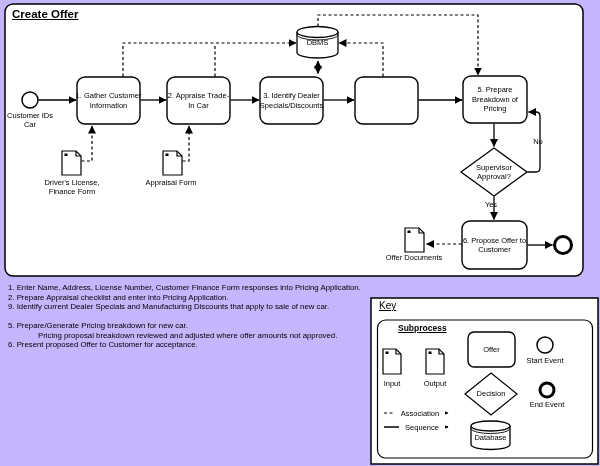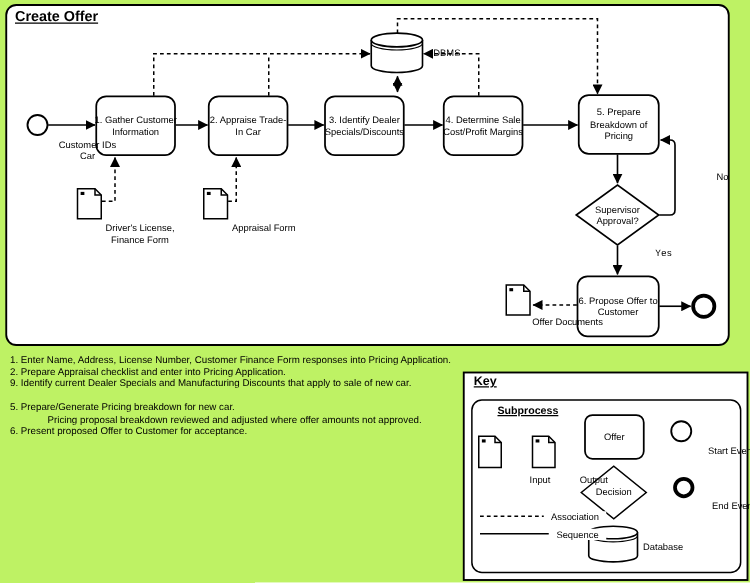--- a/index.html
+++ b/index.html
@@ -1,25 +1,25 @@
 <!DOCTYPE html>
 <html><head>
 <meta charset="utf-8">
 <style>
   html,body{margin:0;padding:0;background:#fff;}
   #stage{
-    position:relative;width:600px;height:466px;background:#bef264;
+    position:relative;width:600px;height:466px;background:#c4b5fd;
     font-family:"Liberation Sans","DejaVu Sans",sans-serif;color:#000;overflow:hidden;
   }
   #canvas{position:absolute;left:0;top:0;}
-  .lbl{position:absolute;font-size:7.5px;line-height:9px;text-align:center;white-space:normal;margin-left:40px;}
+  .lbl{position:absolute;font-size:7.5px;line-height:9px;text-align:center;white-space:normal;}
   .boxlbl{position:absolute;display:flex;align-items:center;justify-content:center;
           font-size:7.5px;line-height:9.5px;text-align:center;}
   .title{position:absolute;font-size:11.5px;font-weight:bold;text-decoration:underline;white-space:nowrap;}
-  .keytitle{position:absolute;font-size:10px;font-weight:bold;text-decoration:underline;white-space:nowrap;}
+  .keytitle{position:absolute;font-size:10px;font-weight:normal;text-decoration:underline;white-space:nowrap;}
   .subtitle{position:absolute;font-size:8.5px;font-weight:bold;text-decoration:underline;white-space:nowrap;}
   .note{position:absolute;font-size:7.8px;line-height:9px;white-space:nowrap;text-align:left;}
   .whitebg{background:#fff;padding:0 2px;}
 </style>
 </head>
 <body>
 
 <div id="stage">
 
   <svg id="canvas" width="600" height="466" viewBox="0 0 600 466">
@@ -117,28 +117,27 @@
     </g>
   </svg>
 
   <div class="title" style="left:12px;top:8px;">Create Offer</div>
 
   <div class="lbl" style="left:4px;top:111px;width:52px;">Customer IDs Car</div>
 
   <div class="boxlbl" style="left:75px;top:77px;width:67px;height:47px;">1. Gather Customer Information</div>
   <div class="boxlbl" style="left:165px;top:77px;width:67px;height:47px;">2. Appraise Trade-In Car</div>
   <div class="boxlbl" style="left:258px;top:77px;width:67px;height:47px;">3. Identify Dealer Specials/Discounts</div>
-  <div class="boxlbl" style="left:353px;top:77px;width:67px;height:47px;">4. Determine Sale Cost/Profit Margins</div>
   <div class="boxlbl" style="left:463px;top:76px;width:64px;height:47px;">5. Prepare Breakdown of Pricing</div>
   <div class="boxlbl" style="left:460px;top:221px;width:69px;height:48px;">6. Propose Offer to Customer</div>
 
   <div class="lbl" style="left:297px;top:38px;width:41px;">DBMS</div>
 
   <div class="boxlbl" style="left:464px;top:158px;width:60px;height:28px;">Supervisor Approval?</div>
-  <div class="lbl" style="left:481px;top:200px;width:20px;font-family:Liberation Mono, monospace;">Yes</div>
+  <div class="lbl" style="left:481px;top:200px;width:20px;">Yes</div>
   <div class="lbl" style="left:528px;top:137px;width:20px;">No</div>
 
   <div class="lbl" style="left:38px;top:178px;width:68px;">Driver's License, Finance Form</div>
   <div class="lbl" style="left:135px;top:178px;width:72px;">Appraisal Form</div>
   <div class="lbl" style="left:377px;top:253px;width:74px;">Offer Documents</div>
 
   <div class="note" style="left:8px;top:283px;">1. Enter Name, Address, License Number, Customer Finance Form responses into Pricing Application.</div>
   <div class="note" style="left:8px;top:292.5px;">2. Prepare Appraisal checklist and enter into Pricing Application.</div>
   <div class="note" style="left:8px;top:302px;">9. Identify current Dealer Specials and Manufacturing Discounts that apply to sale of new car.</div>
   <div class="note" style="left:8px;top:321px;">5. Prepare/Generate Pricing breakdown for new car.</div>

